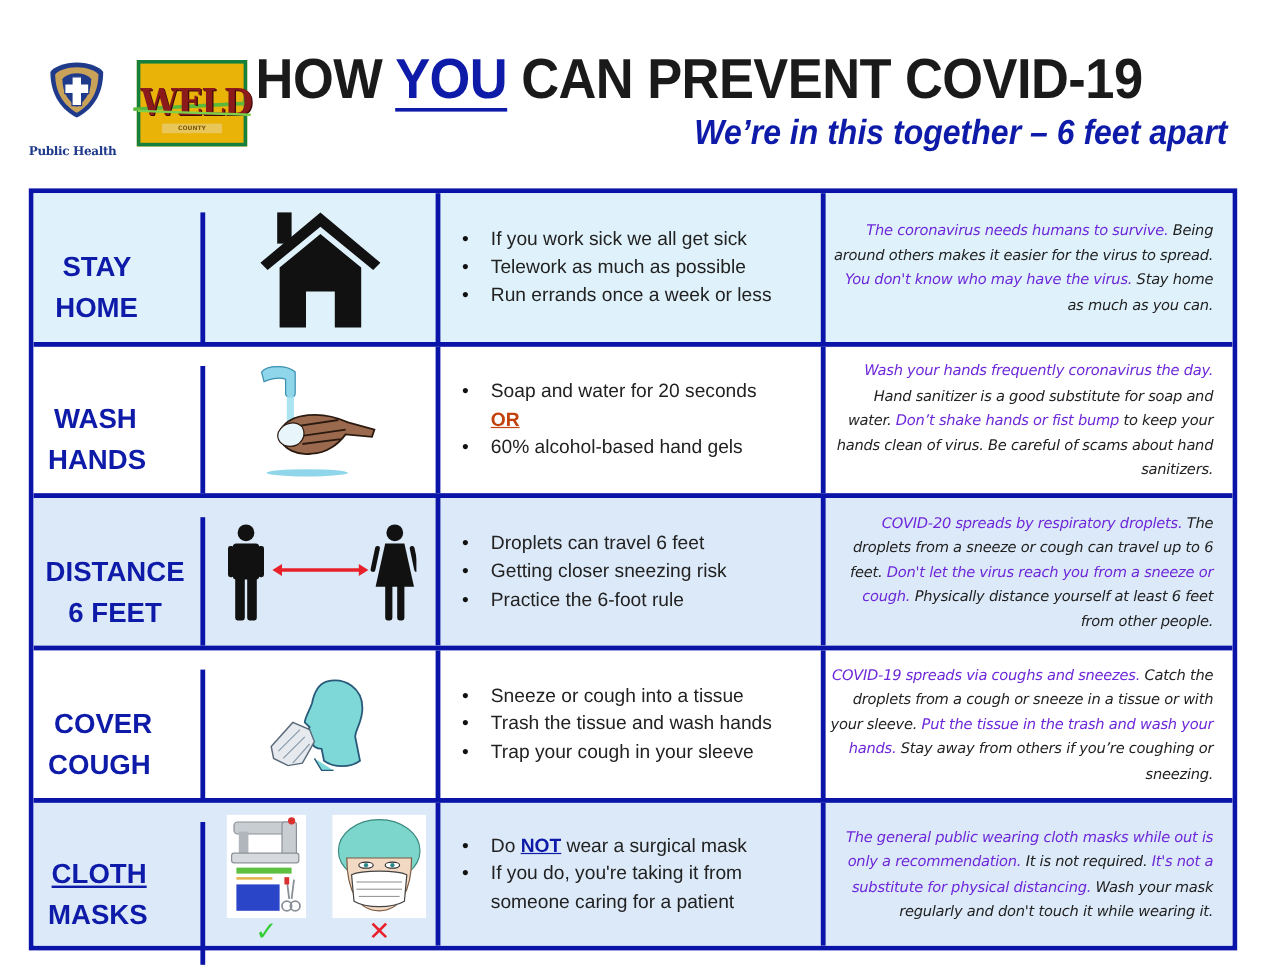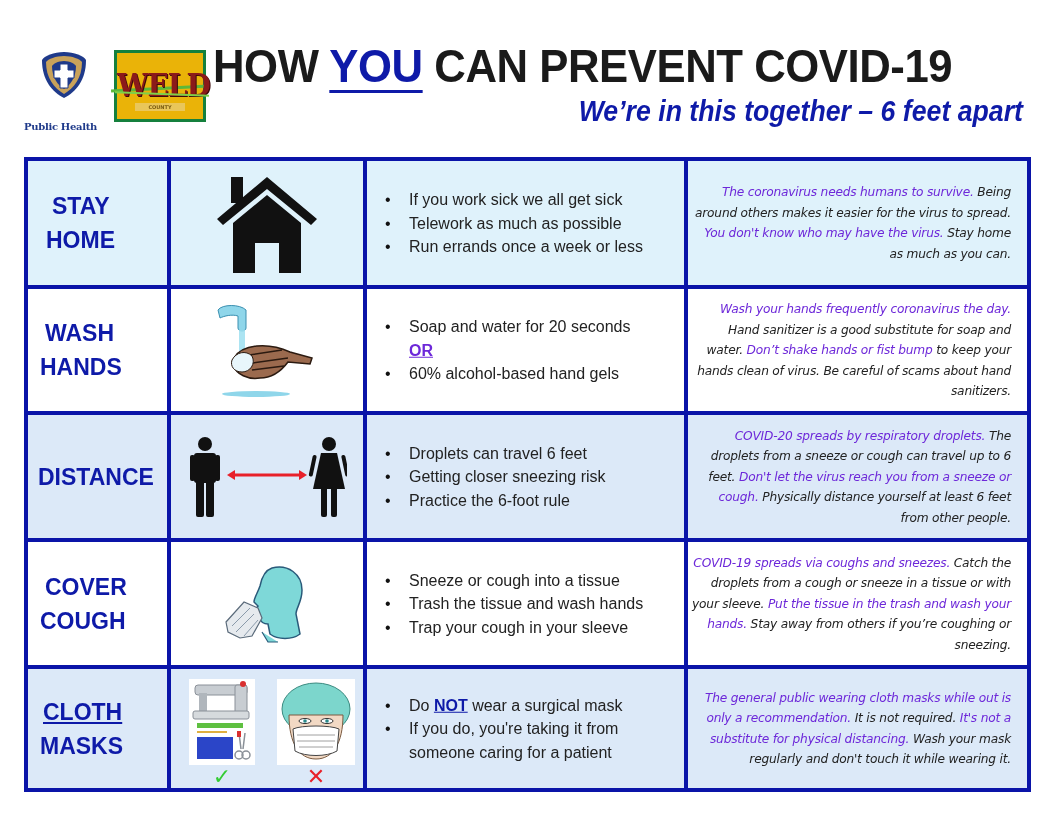--- a/index.html
+++ b/index.html
@@ -19,33 +19,33 @@
   .title .you { color:#0e1aa8; text-decoration:underline; text-decoration-thickness:3px; text-underline-offset:8px; }
   .subtitle { position:absolute; right:33px; top:96px; font-family:"Liberation Sans", sans-serif; font-weight:bold; font-style:italic; font-size:29px; color:#0e1aa8; white-space:nowrap; transform:scaleX(0.92); transform-origin:right top; line-height:1.1; }
 
   .grid { position:absolute; left:24px; top:157px; width:1007px; height:635px; border:4px solid #0a14a8; box-sizing:border-box; }
   .row { position:absolute; left:0; width:100%; display:flex; box-sizing:border-box; }
   .row.tinted { background:#dff2fb; }
   .row.tinted2 { background:#dce9f8; }
   .row.white { background:#ffffff; }
   .row + .row { border-top:4px solid #0a14a8; }
   .cell { position:relative; box-sizing:border-box; height:100%; }
-  .c1 { width:143px; border-right:4px solid #0a14a8; }
+  .c1 { width:143px; border-right:4px solid #0a14a8;margin-top:16px; }
   .c2 { width:196px; border-right:4px solid #0a14a8; }
   .c3 { width:321px; border-right:4px solid #0a14a8; }
   .c4 { flex:1; }
 
   .label { position:absolute; left:12px; top:50%; transform:translateY(-50%); font-family:"Liberation Sans", sans-serif; font-weight:bold; font-size:23px; color:#0e1aa8; line-height:34px; }
   .label span { display:block; }
 
   .bullets { position:absolute; left:18px; top:50%; transform:translateY(-50%); margin:0; padding:0; list-style:none; font-family:"Liberation Sans", sans-serif; font-size:16px; color:#222; line-height:23.5px; }
   .bullets li { position:relative; padding-left:24px; white-space:nowrap; }
   .bullets li::before { content:"•"; position:absolute; left:0; top:0; font-size:16px; color:#111; }
   .bullets li.nobullet::before { content:""; }
-  .bullets .or { color:#6d28d9; font-weight:bold; text-decoration:underline; }
+  .bullets .or { color:#c2410c; font-weight:bold; text-decoration:underline; }
   .bullets .not { color:#0e1aa8; font-weight:bold; text-decoration:underline; }
 
   .desc { position:absolute; right:16px; top:50%; transform:translateY(-50%); width:320px; text-align:right; font-family:"DejaVu Sans", sans-serif; font-style:italic; font-size:12.2px; line-height:20.5px; color:#222; letter-spacing:-0.2px; }
   .desc .hl { color:#6d28d9; }
 
   .icon-wrap { position:absolute; left:0; top:0; width:100%; height:100%; display:flex; align-items:center; justify-content:center; }
   .mask-icons { position:absolute; left:18px; top:10px; display:flex; gap:22px; }
   .mask-item { display:flex; flex-direction:column; align-items:center; }
   .mask-pic { width:66px; height:86px; background:#fff; position:relative; }
   .mark { font-size:22px; line-height:24px; font-weight:bold; margin-top:0px; }
@@ -132,20 +132,21 @@
     </div>
     <div class="cell c4">
       <div class="desc"><span class="hl">Wash your hands frequently coronavirus the day.</span><span> Hand sanitizer is a good substitute for soap and water. </span><span class="hl">Don’t shake hands or fist bump</span><span> to keep your hands clean of virus. Be careful of scams about hand sanitizers.</span></div>
     </div>
   </div>
 
   <div class="row tinted2" style="top:250px; height:127px;">
     <div class="cell c1">
       <div class="label" style="left:10px; text-align:center;">
         <span>DISTANCE</span>
+        <span>6 FEET</span>
       </div>
     </div>
     <div class="cell c2">
       <div class="icon-wrap">
         <svg width="160" height="84" viewBox="0 0 160 84">
           <g>
             <circle cx="18" cy="9" r="7" fill="#111"></circle>
             <rect x="7" y="18" width="22" height="30" rx="3" fill="#111"></rect>
             <rect x="3" y="20" width="5" height="26" rx="2" fill="#111"></rect>
             <rect x="28" y="20" width="5" height="26" rx="2" fill="#111"></rect>

